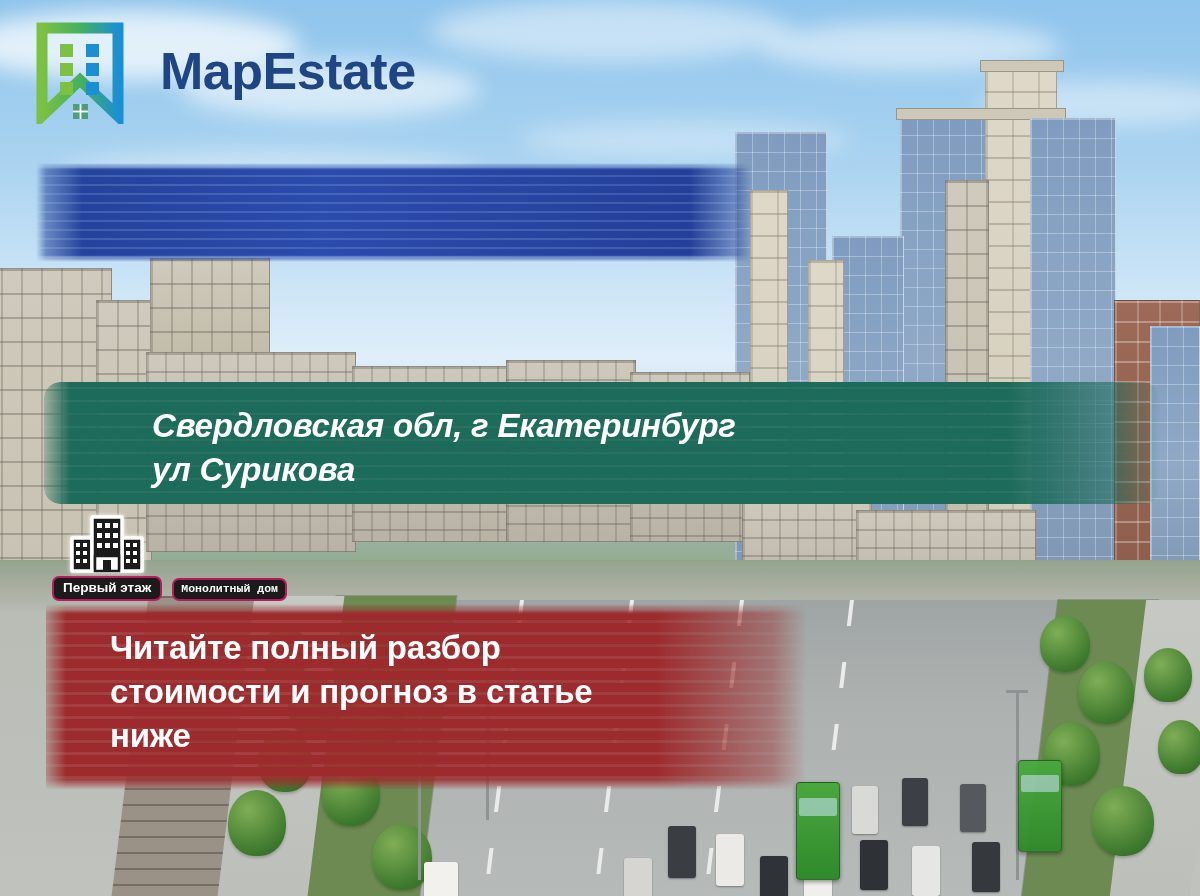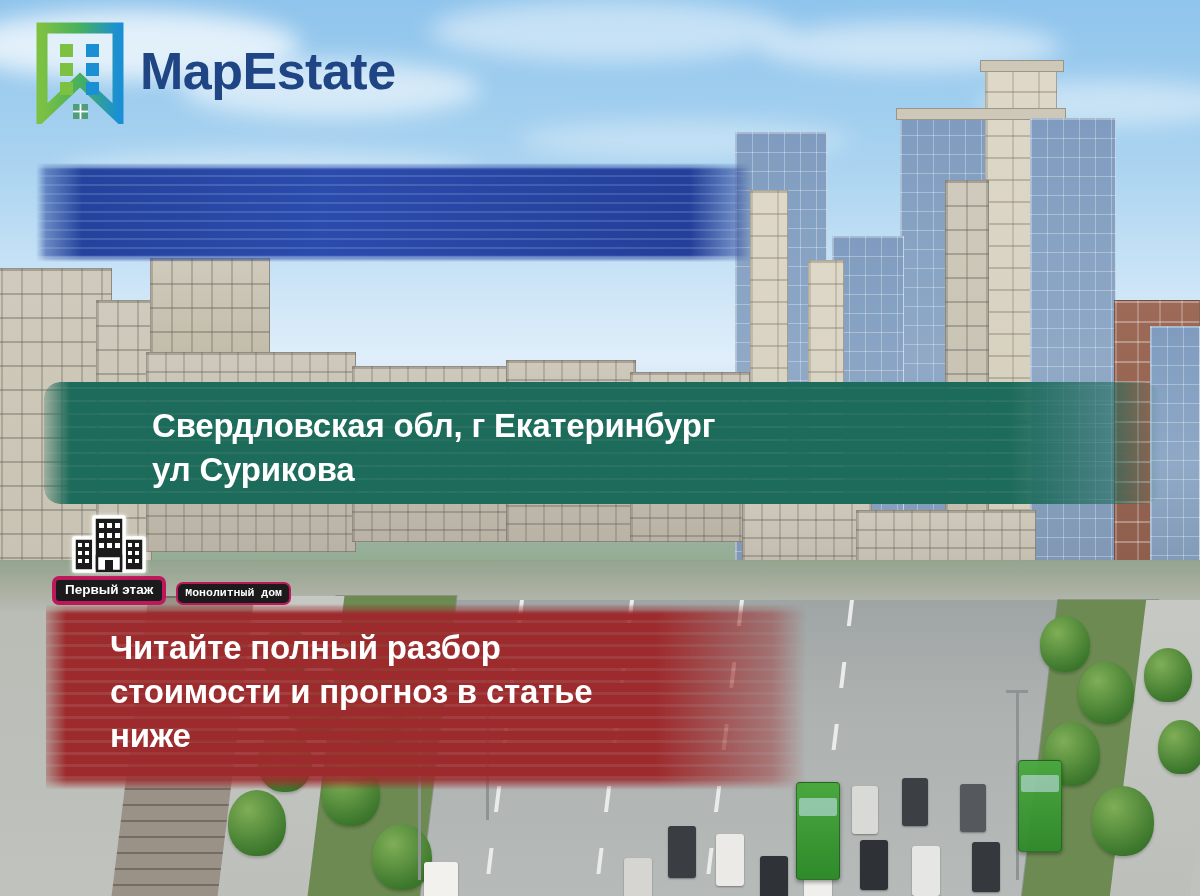--- a/index.html
+++ b/index.html
@@ -133,21 +133,21 @@
   .pole { position:absolute; width:3px; background:#8e9493; }
   .pole::before{ content:""; position:absolute; top:0; left:-10px; width:22px; height:3px; background:#8e9493; }
 
   
   .logo {
     position: absolute; left: 34px; top: 20px;
     display: flex; align-items: center; gap: 14px;
     z-index: 40;
   }
   .logo-mark { width: 92px; height: 104px; flex: 0 0 auto; }
-  .logo-text { line-height: 1; }
+  .logo-text { line-height: 1; margin-left: 20px; }
   .logo-title {
     font-size: 52px; font-weight: 700; letter-spacing: -0.5px;
     color: #1f4585; line-height: .95;
   }
   .logo-sub {
     font-size: 15.5px; letter-spacing: 1.4px; color: #2a72c4;
     margin-top: 6px; font-weight: 400;
   }
 
   
@@ -209,21 +209,21 @@
       repeating-linear-gradient(to bottom, #000 0 5px, rgba(0,0,0,.92) 5px 7px, #000 7px 13px),
       linear-gradient(to right, rgba(0,0,0,.25) 0px, #000 26px, #000 calc(100% - 150px), rgba(0,0,0,.55) calc(100% - 40px), rgba(0,0,0,0) 100%);
     mask-image:
       repeating-linear-gradient(to bottom, #000 0 5px, rgba(0,0,0,.92) 5px 7px, #000 7px 13px),
       linear-gradient(to right, rgba(0,0,0,.25) 0px, #000 26px, #000 calc(100% - 150px), rgba(0,0,0,.55) calc(100% - 40px), rgba(0,0,0,0) 100%);
     mask-composite: intersect;
     -webkit-mask-composite: source-in;
   }
   #banner-address .banner-label {
     color: #ffffff; font-size: 33px; line-height: 1.32;
-    padding: 22px 0 0 108px; letter-spacing: -0.2px;
+    padding: 22px 0 0 108px; letter-spacing: -0.2px; font-style: italic;
   }
 
   
   #banner-cta { left: 46px; top: 604px; width: 760px; height: 186px; }
   #banner-cta .brush {
     background: #9d2b2d;
     -webkit-mask-image:
       repeating-linear-gradient(to bottom, #000 0 4px, rgba(0,0,0,.86) 4px 7px, #000 7px 12px),
       linear-gradient(to right, rgba(0,0,0,.35) 0px, #000 20px, #000 calc(100% - 150px), rgba(0,0,0,.45) calc(100% - 34px), rgba(0,0,0,0) 100%),
       linear-gradient(to bottom, rgba(0,0,0,0) 0, #000 10px, #000 calc(100% - 12px), rgba(0,0,0,0) 100%);
@@ -242,21 +242,21 @@
   
   #feature-badges {
     position: absolute; left: 52px; top: 512px; z-index: 35;
     display: flex; align-items: flex-end; gap: 10px;
   }
   .badge { display: flex; flex-direction: column; align-items: center; }
   .badge-icon { display:block; filter: drop-shadow(0 0 2px rgba(255,255,255,.95)); }
   .badge-pill {
     margin-top: -2px;
     background: #1b1b1b; color: #ffffff;
-    border: 4px solid #be185d; border-radius: 7px;
+    border: 2px solid #be185d; border-radius: 7px;
     padding: 3px 9px 4px;
     font-size: 13.5px; font-weight: 700; white-space: nowrap;
     line-height: 1.05;
   }
   .badge-pill.small { font-size: 11.5px; padding: 3px 7px 4px; border-width: 2px; font-family: Liberation Mono, monospace; }
 </style>
 </head>
 <body>
 
 <div id="poster">

